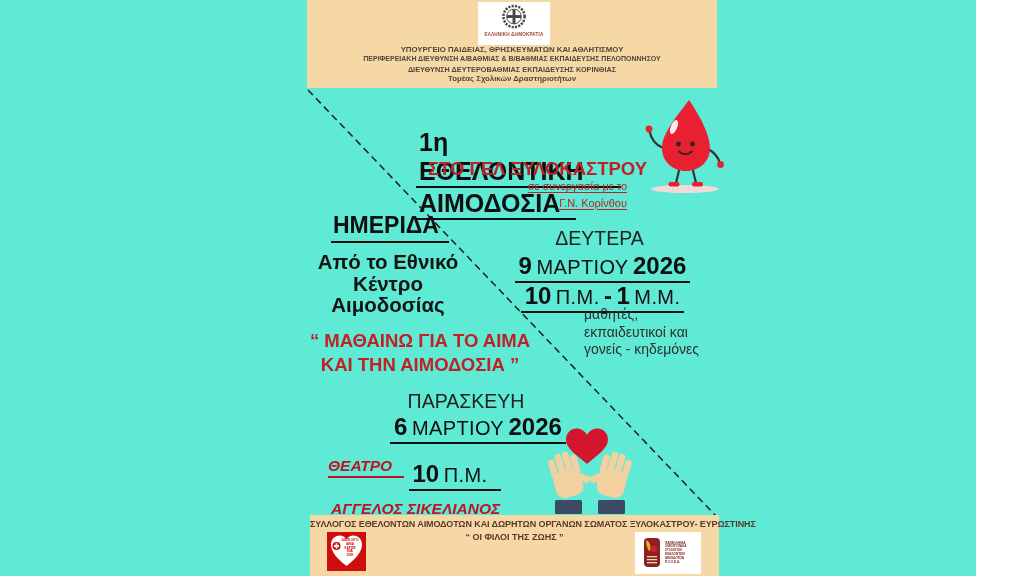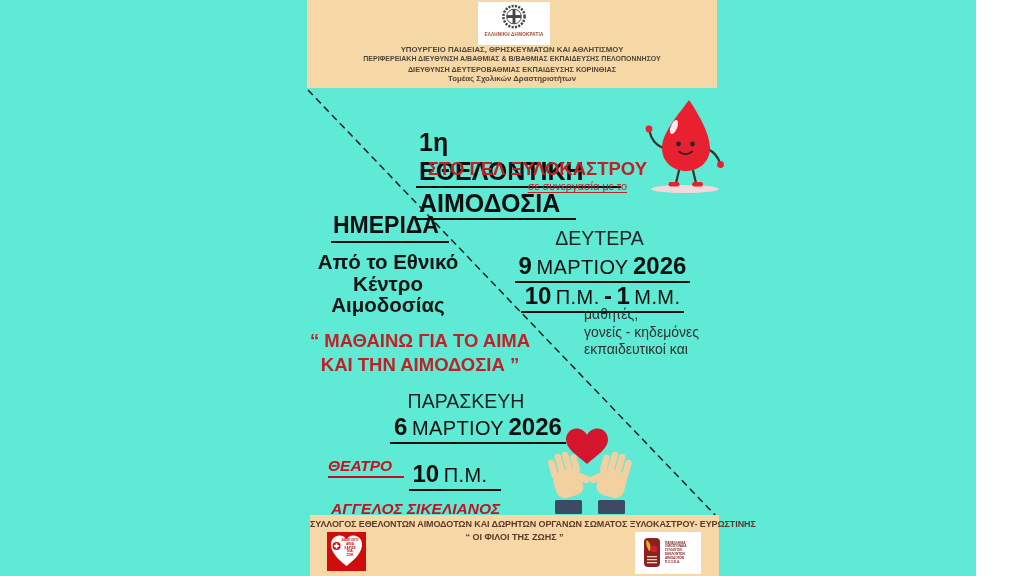--- a/index.html
+++ b/index.html
@@ -105,20 +105,21 @@
   </svg>
 
   <div class="title-block">
     <div class="row"><span class="title-u">1η ΕΘΕΛΟΝΤΙΚΗ</span></div>
     <div class="row"><span class="title-u ext">ΑΙΜΟΔΟΣΙΑ</span></div>
   </div>
 
   <div class="location">ΣΤΟ ΓΕΛ ΞΥΛΟΚΑΣΤΡΟΥ</div>
   <div class="collab">
     <div><span>σε συνεργασία με το</span></div>
+    <div><span>Γ.Ν. Κορίνθου</span></div>
   </div>
 
   <svg class="mascot" viewBox="0 0 100 100">
     <ellipse cx="51" cy="92" rx="34" ry="4" fill="#f2dada"></ellipse>
     <path d="M45,73.5 L42,86" stroke="#333333" stroke-width="2.2" stroke-linecap="round"></path>
     <path d="M59,73.5 L62,86" stroke="#333333" stroke-width="2.2" stroke-linecap="round"></path>
     <rect x="34.5" y="85" width="11" height="4.5" rx="2.2" fill="#e8202f"></rect>
     <rect x="58" y="85" width="11" height="4.5" rx="2.2" fill="#e8202f"></rect>
     <path d="M29,51 C22,48 17,42 15.5,34" stroke="#333333" stroke-width="2.2" fill="none" stroke-linecap="round"></path>
     <circle cx="15" cy="32" r="3.4" fill="#e8202f"></circle>
@@ -156,22 +157,22 @@
     <span class="u">
       <span class="num">10</span>
       <span class="mon">Π.Μ.</span>
       <span class="num">-</span>
       <span class="num">1</span>
       <span class="mon">Μ.Μ.</span>
     </span>
   </div>
   <div class="audience">
     <div>μαθητές,</div>
+    <div>εκπαιδευτικοί και</div>
     <div>γονείς - κηδεμόνες</div>
-    <div>εκπαιδευτικοί και</div>
   </div>
 
   <div class="day-label fri-label">ΠΑΡΑΣΚΕΥΗ</div>
   <div class="dateline fri-date">
     <span class="u">
       <span class="num">6</span>
       <span class="mon">ΜΑΡΤΙΟΥ</span>
       <span class="num">2026</span>
     </span>
   </div>

